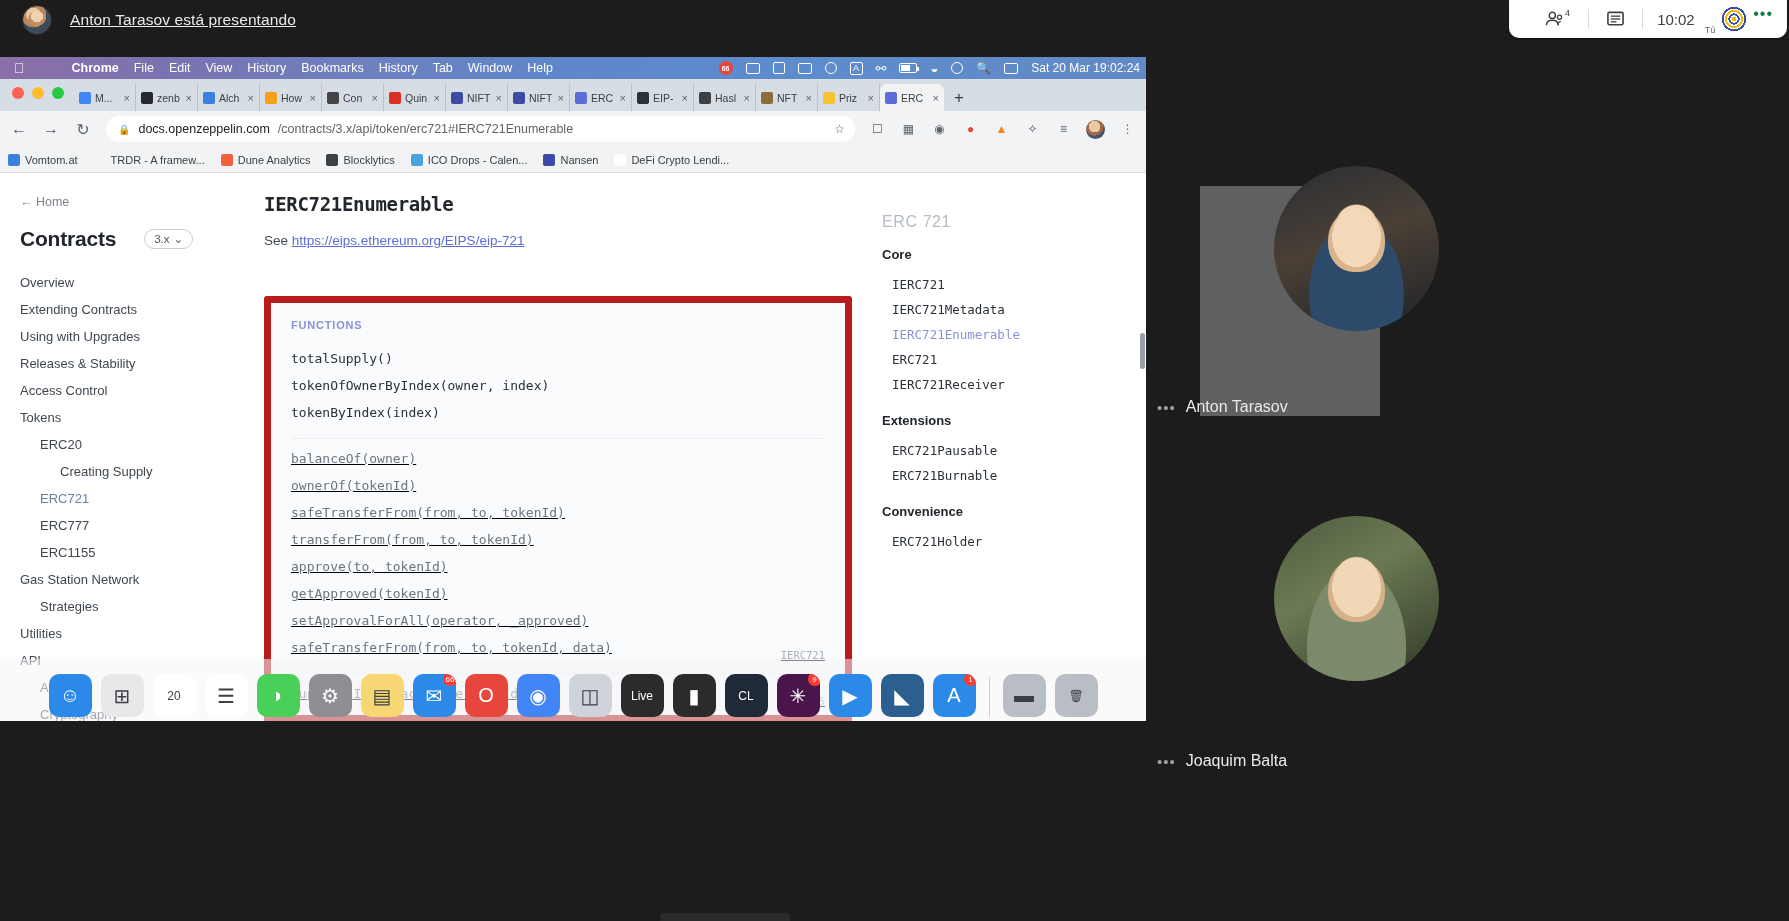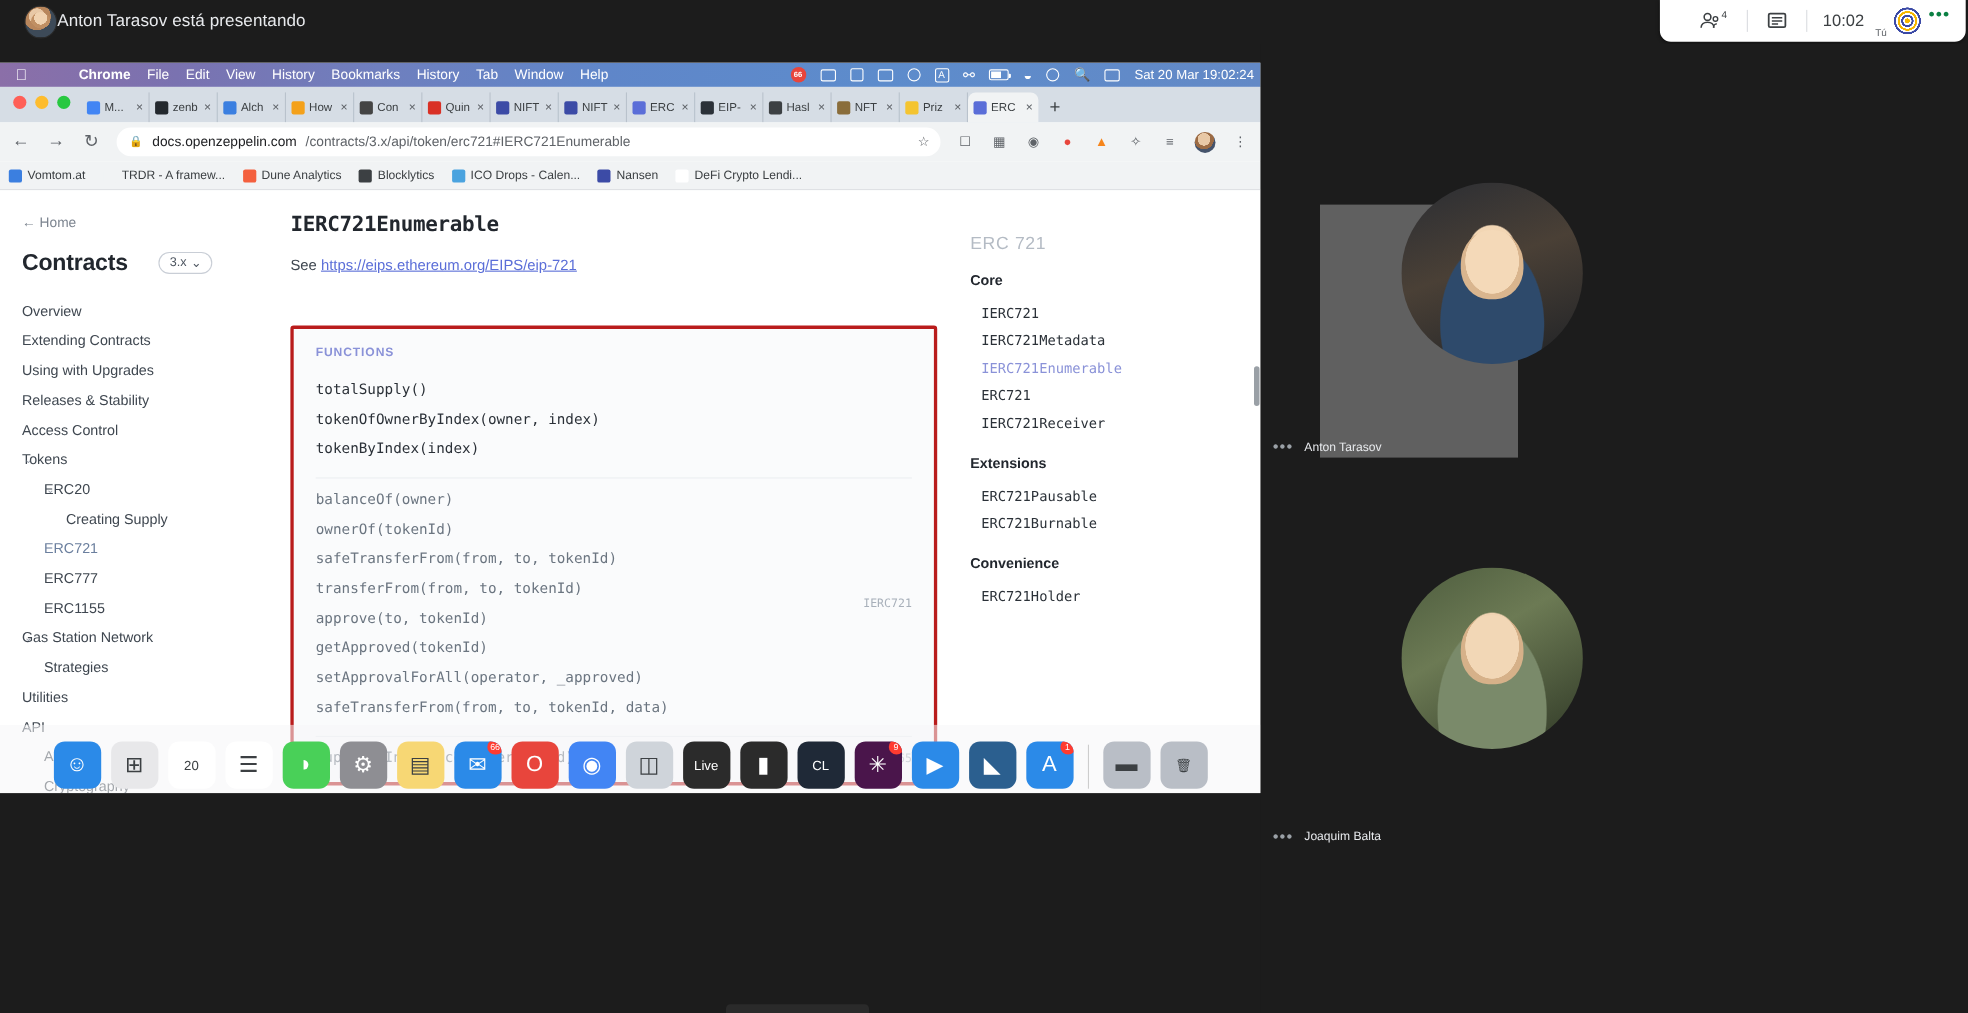--- a/index.html
+++ b/index.html
@@ -20,21 +20,21 @@
     width: 30px; height: 30px; border-radius: 50%; margin-left: 22px;
     background: radial-gradient(circle at 38% 32%, #e8c8a6 0 28%, #b8865c 29% 48%, #3d4a58 49% 100%);
     border: 1px solid #2b2b2b; flex: none; overflow: hidden; position: relative;
   }
   .presenter-avatar::after {
     content: ""; position: absolute; left: 18%; top: 18%; width: 64%; height: 64%;
     border-radius: 50%;
     background: radial-gradient(circle at 50% 30%, #f0d2b0 0 38%, #c08f63 39% 60%, rgba(0,0,0,0) 61%);
   }
   .presenter-text {
-    color: #e8eaed; font-size: 15.5px; letter-spacing: .1px;
+    margin-left: 18px; color: #e8eaed; font-size: 15.5px; letter-spacing: .1px; text-decoration: underline;
   }
 
   .meet-controls {
     position: absolute; right: 2px; top: 0px; height: 38px;
     background: #ffffff; border-radius: 0 0 10px 10px;
     display: flex; align-items: center; gap: 0px; padding: 0 8px 0 18px;
     box-shadow: 0 1px 3px rgba(0,0,0,.4);
   }
   .mc-item { display: flex; align-items: center; justify-content: center;
              height: 38px; padding: 0 17px; position: relative; color: #3c4043; }
@@ -139,28 +139,28 @@
   .nav-item.lvl2 { padding-left: 40px; }
   .nav-item.accent { color:#6b7f9e; }
   .caret { position:absolute; left: 2px; top: 9px; font-size: 9px; color:#9aa2ad; }
   .caret.l1 { left: 22px; }
 
   .doc-main { flex: 1; padding: 20px 22px 0 14px; position: relative; overflow: hidden;}
   .doc-h1 { font-family:"DejaVu Sans Mono", monospace; font-size: 19px; font-weight: bold;
             color:#22272e; margin-bottom: 18px; letter-spacing: -.3px;}
   .doc-see { font-size: 13.5px; color:#3f4750; margin-bottom: 22px; }
   .doc-see a { color:#5b6ed8; }
-  .func-card { background:#fafbfc; border:3px solid #b91c1c; border-radius: 3px;
+  .func-card { background:#fafbfc; border:7px solid #b91c1c; border-radius: 3px;
                padding: 16px 20px 8px 20px; margin-top: 48px; }
   .func-label { font-size: 11px; color:#8a92d8; letter-spacing: .8px; font-weight: bold;
                 margin-bottom: 14px;}
   .fn { font-family:"DejaVu Sans Mono", monospace; font-size: 13px; color:#2b3138;
         padding: 6px 0; }
   .fn-sep { border-top: 1px solid #eceef1; margin: 12px 0 6px 0; }
-  .fn-row { display:flex; justify-content: space-between; align-items: center; }
+  .fn-row { display:flex; justify-content: space-between; align-items: flex-end; text-decoration: underline; }
   .fn-tag { font-family:"DejaVu Sans Mono", monospace; font-size: 10.5px; color:#a8b0ba;}
   .fn.dim { color:#6b7580; }
 
   .doc-toc { width: 272px; flex:none; padding: 40px 10px 0 8px; }
   .toc-kicker { font-size: 16px; color:#b4bbc4; letter-spacing: .6px; margin-bottom: 14px; }
   .toc-group { font-size: 13px; font-weight: bold; color:#22272e; margin: 16px 0 10px 0; }
   .toc-item { font-family:"DejaVu Sans Mono", monospace; font-size: 12.5px;
               color:#2b3138; padding: 5px 0 5px 10px; }
   .toc-item.active { color:#8a92d8; }
 
@@ -195,21 +195,21 @@
       radial-gradient(circle at 50% 38%, #f0d3b2 0 16%, rgba(0,0,0,0) 17%),
       radial-gradient(ellipse at 50% 80%, #7a8a6a 0 42%, rgba(0,0,0,0) 43%),
       linear-gradient(150deg, #4d5c3e 0%, #6c7a54 40%, #2f3826 100%);
   }
   .tile-face { position:absolute; left: 33%; top: 26%; width: 34%; height: 38%;
                border-radius: 50% 50% 45% 45%; }
   .t1-face { background: radial-gradient(ellipse at 50% 45%, #f4d9b8 0 60%, #d9b58e 61% 100%); }
   .t2-face { background: radial-gradient(ellipse at 50% 45%, #f2d7b6 0 60%, #d6b189 61% 100%); }
   .name-row { position:absolute; left: 1157px; display:flex; align-items:center; gap: 10px; }
   .name-dots { color:#9aa0a6; font-size: 15px; letter-spacing: 1px; }
-  .name-txt { color:#e8eaed; font-size: 11px; }
+  .name-txt { color:#e8eaed; font-size: 16px; }
   .n1 { top: 398px; }
   .n2 { top: 752px; }
 
   .shared-preview { position:absolute; left: 1200px; top: 186px; width: 180px; height: 230px;
                     background:#fff; opacity:.3; font-size:7px; color:#333; overflow:hidden; }
 
   
   .bottom-hint { position:absolute; left: 660px; bottom: 0; width: 130px; height: 8px;
                  background:#2a2a2a; border-radius: 4px 4px 0 0; }
 </style>

